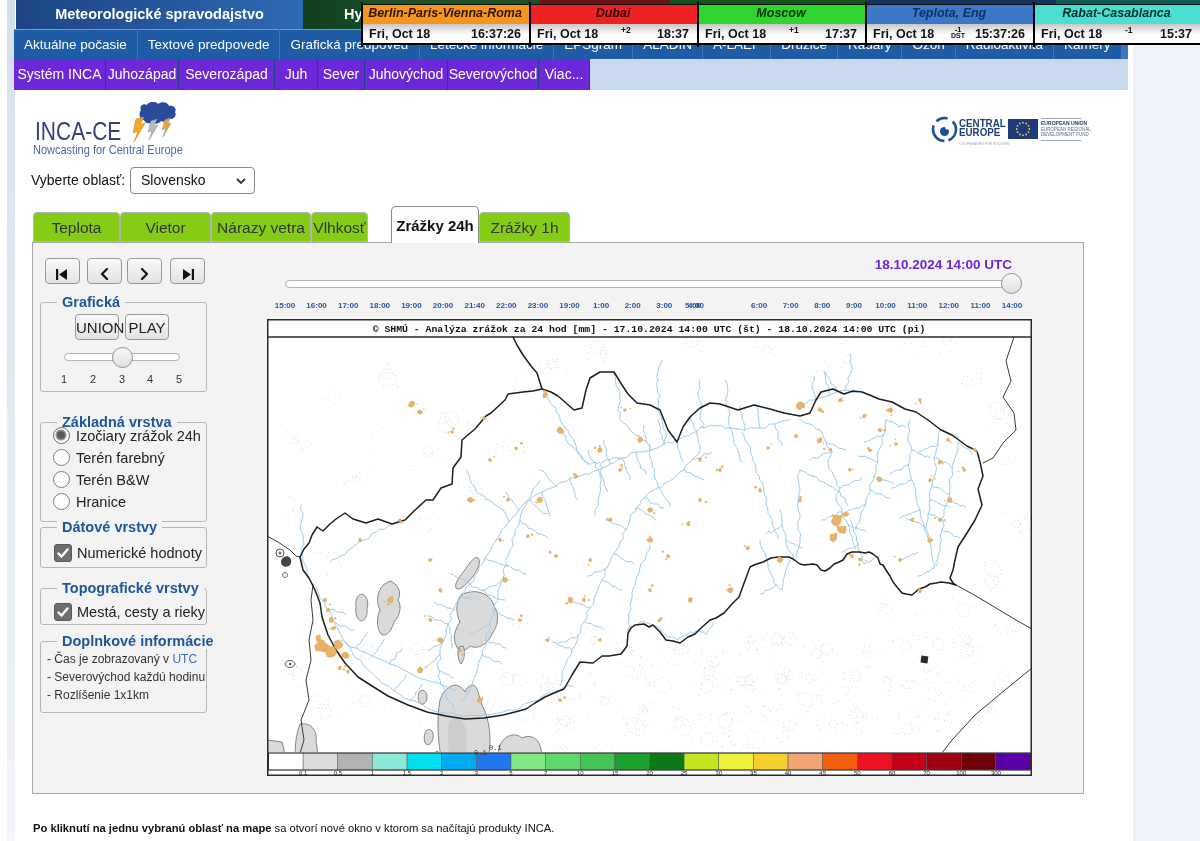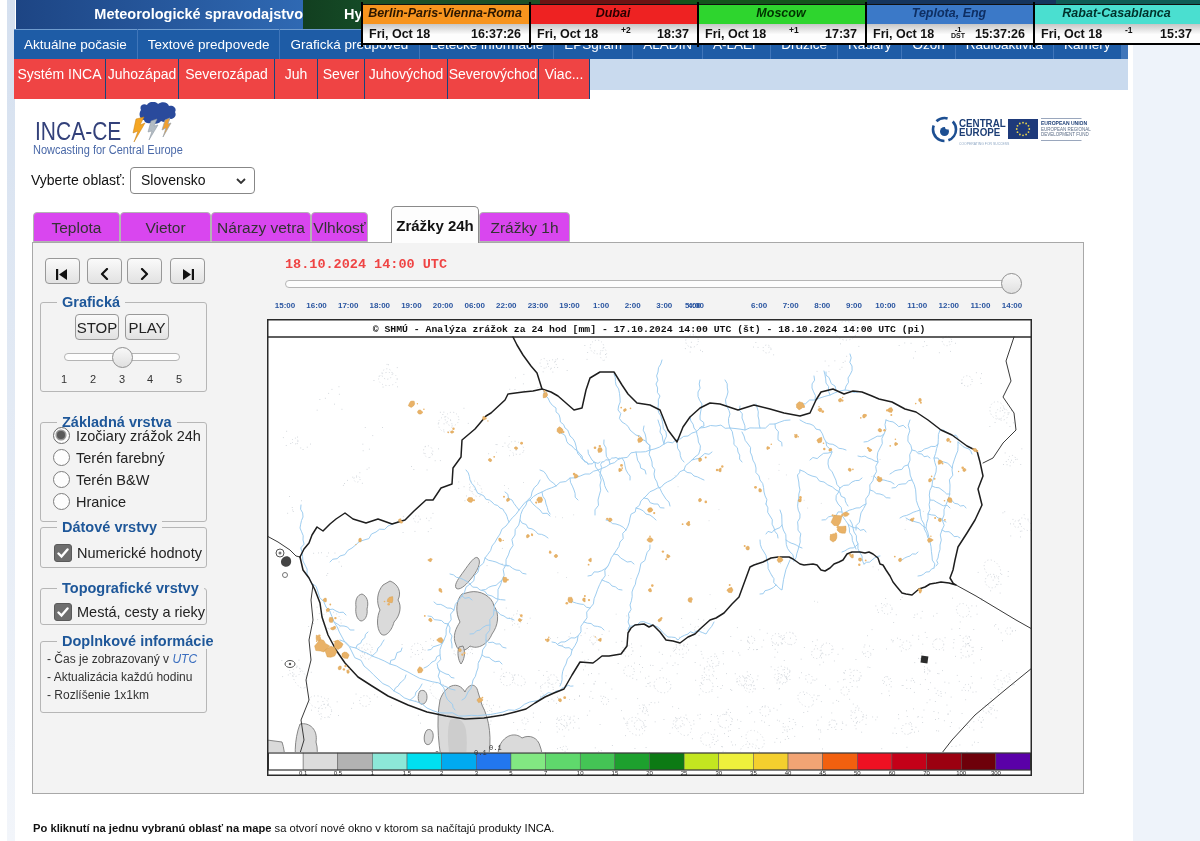--- a/index.html
+++ b/index.html
@@ -2,28 +2,28 @@
 <html><head><meta charset="utf-8"><style>
 * { margin:0; padding:0; box-sizing:border-box; }
 body { width:1200px; height:841px; position:relative; overflow:hidden; background:#fff;
   font-family:"Liberation Sans", sans-serif; }
 .abs { position:absolute; }
 
 #rightbg { left:1133px; top:0; width:67px; height:841px; background:#eef3fa; }
 #leftstrip { left:7px; top:0; width:8px; height:841px; background:linear-gradient(#d5e0ef,#f2f5fa); }
 
 #bar-blue { left:16px; top:0; width:287px; height:29px; background:linear-gradient(90deg,#1d4584,#2f69b3);
-  color:#fff; font-weight:bold; font-size:14.5px; text-align:right; line-height:29px; }
+  color:#fff; font-weight:bold; font-size:14.5px; text-align:center; line-height:29px; }
 #bar-green { left:303px; top:0; width:307px; height:29px; background:linear-gradient(90deg,#123f20,#1f7a40);
   color:#fff; font-weight:bold; font-size:14.5px; line-height:29px; padding-left:41px; }
 #row1 { left:14px; top:29px; width:1114px; height:30px; background:#4076ba; white-space:nowrap; font-size:0; overflow:hidden; }
 .r1t { display:inline-block; height:30px; line-height:30px; padding:0 10px; background:#1e5ca6;
   color:#fff; font-size:13.5px; margin-right:1px; border-top:1px solid #6f9ccf; }
 #row2 { left:14px; top:59px; width:1114px; height:31px; background:#c9daee; white-space:nowrap; font-size:0; }
-.r2t { display:inline-block; height:40px; line-height:31px; text-align:center; background:#ef4444;
+.r2t { display:inline-block; height:31px; line-height:31px; text-align:center; background:#6d28d9;
   color:#fff; font-size:14px; border-right:1px solid #17457e; }
 
 #clock { left:361px; top:0; width:839px; height:47px; z-index:50; }
 .ccol { position:absolute; top:0; height:47px; }
 .cband { position:absolute; top:4px; left:0; right:0; height:26px; border-top:1px solid #111; border-bottom:1.5px solid #000;
   font-style:italic; font-weight:bold; font-size:12.5px; text-align:center; line-height:17px; }
 .ctime { position:absolute; top:24px; left:0; right:0; height:21px; background:linear-gradient(#c6c6c6,#fdfdfd 55%);
   border-bottom:2px solid #000; font-weight:bold; font-size:12.5px; color:#111; line-height:20px; }
 .ctime .d { position:absolute; left:8px; }
 .ctime .tm { position:absolute; right:8px; }
@@ -39,29 +39,29 @@
 #select svg { position:absolute; right:8px; top:10px; }
 
 #ce-text { left:959px; top:119px; color:#1d3e75; font-weight:bold; font-size:11.5px; line-height:9px; white-space:nowrap; transform:scaleX(0.85); transform-origin:left; }
 #ce-text .tag { font-size:4px; color:#8ea7c4; letter-spacing:0; font-weight:normal; }
 #euflag { left:1008px; top:119px; width:30px; height:20px; background:#1e3a7a; }
 #eutext { left:1041px; top:117.5px; width:45px; border-top:1px solid #9aa7bd; border-bottom:1px solid #9aa7bd;
   padding:1.5px 0; color:#1d3e75; white-space:nowrap; transform:scaleX(0.9); transform-origin:left; }
 #eutext .l1 { font-size:5.6px; font-weight:bold; line-height:6.5px; }
 #eutext .l2 { font-size:5px; color:#5a6b85; line-height:5.8px; }
 
-.tab { position:absolute; top:212px; height:30px; background:#d946ef; border:1px solid #b4b4b4;
+.tab { position:absolute; top:212px; height:30px; background:#84cc16; border:1px solid #b4b4b4;
   border-radius:4px 4px 0 0; text-align:center; font-size:15.5px; color:#333; line-height:29px; z-index:2; }
 #tab-active { position:absolute; top:206px; height:37px; background:#fdfdfd; border:1px solid #8a8a8a; border-bottom:none;
   border-radius:5px 5px 0 0; text-align:center; font-size:15px; font-weight:bold; color:#111; line-height:38px; z-index:4; }
 #panel { left:32px; top:242px; width:1052px; height:552px; background:#f3f3f3; border:1px solid #a8a8a8; z-index:1; }
 
 .navbtn { position:absolute; top:258px; width:35px; height:26px; border:1px solid #989898; border-radius:4px;
   background:linear-gradient(#fafafa,#e2e2e2); text-align:center; padding-top:7px; z-index:5; }
-#datetext { left:285px; top:257px; width:727px; text-align:left; font-size:13.5px; font-weight:bold; color:#ef4444; z-index:5;font-family:Liberation Mono, monospace; }
+#datetext { left:285px; top:257px; width:727px; text-align:right; font-size:13.5px; font-weight:bold; color:#6d28d9; z-index:5; }
 #slider { left:285px; top:280px; width:727px; height:8px; border:1px solid #b5b5b5; border-radius:4px; background:#fdfdfd; z-index:5; }
 #handle { left:1001px; top:273px; width:21px; height:21px; border:1px solid #8f8f8f; border-radius:50%;
   background:linear-gradient(#f8f8f8,#e0e0e0); z-index:6; }
 .tlab { position:absolute; top:301px; width:40px; margin-left:-20px; text-align:center;
   font-size:8px; font-weight:bold; color:#2a55a0; z-index:5; }
 .fs { position:absolute; left:40px; width:167px; border:1px solid #b6b6b6; border-radius:3px; z-index:5; }
 .leg { position:absolute; left:16px; top:-9px; background:#f3f3f3; padding:0 5px; font-size:14.5px; font-weight:bold; color:#1e5799; white-space:nowrap; }
 .sbtn { position:absolute; width:44px; height:26px; border:1px solid #989898; border-radius:4px;
   background:linear-gradient(#fafafa,#e2e2e2); font-size:15px; color:#222; text-align:center; line-height:25px; }
 .strack { position:absolute; left:23px; top:50px; width:116px; height:8px; border:1px solid #b5b5b5; border-radius:4px; background:#fdfdfd; }
@@ -69,21 +69,21 @@
 .snum { position:absolute; top:70px; font-size:11px; color:#333; width:20px; text-align:center; }
 .ritem { position:absolute; left:13px; height:18px; z-index:5; white-space:nowrap; }
 .rc { display:inline-block; width:17px; height:17px; border:1.5px solid #7e7e7e; border-radius:50%; background:#fdfdfd; vertical-align:middle; position:relative; }
 .rc.sel { border-color:#6a6a6a; }
 .rdot { position:absolute; left:3.2px; top:3.2px; width:7.5px; height:7.5px; border-radius:50%; background:#5a5a5a; box-shadow:0 0 0 1.5px #9a9a9a; }
 .rlab { font-size:14.5px; color:#222; margin-left:6px; vertical-align:middle; }
 .cb { display:inline-block; width:18px; height:18px; border:1px solid #5a5a5a; border-radius:3px; background:#6e6e6e; text-align:center; vertical-align:middle; }
 .cb svg { margin-top:3px; }
 .clab { font-size:14.5px; color:#222; margin-left:5px; vertical-align:middle; white-space:nowrap; }
 .info { position:absolute; left:6px; font-size:12px; color:#333; white-space:nowrap; }
-.info a { color:#3a6ebf; text-decoration:none;font-style:italic; }
+.info a { color:#3a6ebf; text-decoration:none; }
 #map { left:267px; top:319px; width:765px; height:457px; background:#fff; z-index:5; }
 #bottomtext { left:33px; top:822px; font-size:11.2px; color:#111; }
 </style></head><body>
 <div class="abs" id="rightbg"></div>
 <div class="abs" id="leftstrip"></div>
 <div class="abs" id="bar-blue">Meteorologické spravodajstvo</div>
 <div class="abs" id="bar-green">Hydrologické spravodajstvo</div>
 <div class="abs" id="row1"><div class="r1t">Aktuálne počasie</div><div class="r1t">Textové predpovede</div><div class="r1t">Grafická predpoveď</div><div class="r1t">Letecké informácie</div><div class="r1t">EPSgram</div><div class="r1t">ALADIN</div><div class="r1t">A-LAEF</div><div class="r1t">Družice</div><div class="r1t">Radary</div><div class="r1t">Ozón</div><div class="r1t">Rádioaktivita</div><div class="r1t">Kamery</div></div>
 <div class="abs" id="row2"><div class="r2t" style="width:92px">Systém INCA</div><div class="r2t" style="width:73px">Juhozápad</div><div class="r2t" style="width:96px">Severozápad</div><div class="r2t" style="width:43px">Juh</div><div class="r2t" style="width:47px">Sever</div><div class="r2t" style="width:83px">Juhovýchod</div><div class="r2t" style="width:91px">Severovýchod</div><div class="r2t" style="width:51px">Viac...</div></div>
 
@@ -153,42 +153,42 @@
     </svg></div>
 <div class="abs" id="datetext">18.10.2024 14:00 UTC</div>
 <div class="abs" id="slider"></div>
 <div class="abs" id="handle"></div>
 <div class="tlab" style="left:285.0px">15:00</div>
 <div class="tlab" style="left:316.6px">16:00</div>
 <div class="tlab" style="left:348.2px">17:00</div>
 <div class="tlab" style="left:379.8px">18:00</div>
 <div class="tlab" style="left:411.4px">19:00</div>
 <div class="tlab" style="left:443.0px">20:00</div>
-<div class="tlab" style="left:474.7px">06:00</div>
+<div class="tlab" style="left:474.7px">21:40</div>
 <div class="tlab" style="left:506.3px">22:00</div>
 <div class="tlab" style="left:537.9px">23:00</div>
 <div class="tlab" style="left:569.5px">19:00</div>
 <div class="tlab" style="left:601.1px">1:00</div>
 <div class="tlab" style="left:632.7px">2:00</div>
 <div class="tlab" style="left:664.3px">3:00</div>
 <div class="tlab" style="left:695.9px">4:00</div>
 <div class="tlab" style="left:693px">5:00</div>
 <div class="tlab" style="left:759.1px">6:00</div>
 <div class="tlab" style="left:790.7px">7:00</div>
 <div class="tlab" style="left:822.3px">8:00</div>
 <div class="tlab" style="left:854.0px">9:00</div>
 <div class="tlab" style="left:885.6px">10:00</div>
 <div class="tlab" style="left:917.2px">11:00</div>
 <div class="tlab" style="left:948.8px">12:00</div>
 <div class="tlab" style="left:980.4px">11:00</div>
 <div class="tlab" style="left:1012.0px">14:00</div>
 
 <div class="fs" style="top:302px;height:90px">
   <span class="leg">Grafická</span>
-  <div class="sbtn" style="left:34px;top:11px">STOP</div>
+  <div class="sbtn" style="left:34px;top:11px">UNION</div>
   <div class="sbtn" style="left:84px;top:11px">PLAY</div>
   <div class="strack"></div>
     <div class="shandle"></div>
   <div class="snum" style="left:13px">1</div>
     <div class="snum" style="left:42px">2</div>
   <div class="snum" style="left:71px">3</div>
     <div class="snum" style="left:99px">4</div>
   <div class="snum" style="left:128px">5</div>
 </div>
 
@@ -208,21 +208,21 @@
 </div>
 <div class="fs" style="top:588px;height:37px">
     <span class="leg">Topografické vrstvy</span>
   <div style="position:absolute;left:13px;top:13px;white-space:nowrap"><span class="cb"><svg width="12" height="11" viewBox="0 0 12 11">
           <path d="M1.5,5.5 L4.5,8.5 L10.5,1.5" fill="none" stroke="#fff" stroke-width="2.4" stroke-linecap="round"></path>
         </svg></span><span class="clab">Mestá, cesty a rieky</span></div>
 </div>
 <div class="fs" style="top:641px;height:72px">
     <span class="leg">Doplnkové informácie</span>
   <div class="info" style="top:10px">- Čas je zobrazovaný v <a>UTC</a></div>
-  <div class="info" style="top:28px">- Aktualizácia každú hodinu</div>
+  <div class="info" style="top:28px">- Severovýchod každú hodinu</div>
   <div class="info" style="top:46px">- Rozlíšenie 1x1km</div>
 </div>
 
 <div class="abs" id="map"><svg width="765" height="457" viewBox="0 0 765 457">
       <rect x="71.5" y="67.3" width="0.9" height="0.9" fill="#ccd1d7"></rect>
       <rect x="67.1" y="84.7" width="0.9" height="0.9" fill="#ccd1d7"></rect>
       <rect x="61.2" y="73.9" width="0.9" height="0.9" fill="#ccd1d7"></rect>
       <rect x="64.5" y="69.9" width="0.9" height="0.9" fill="#ccd1d7"></rect>
       <rect x="57.9" y="78.8" width="0.9" height="0.9" fill="#ccd1d7"></rect>
       <rect x="74.5" y="89.8" width="0.9" height="0.9" fill="#ccd1d7"></rect>

